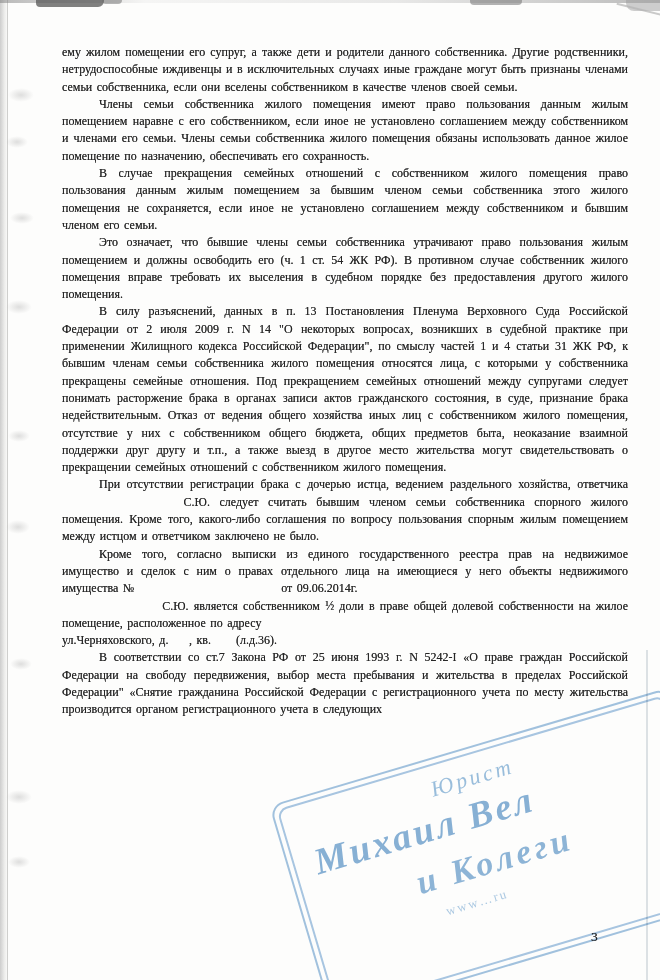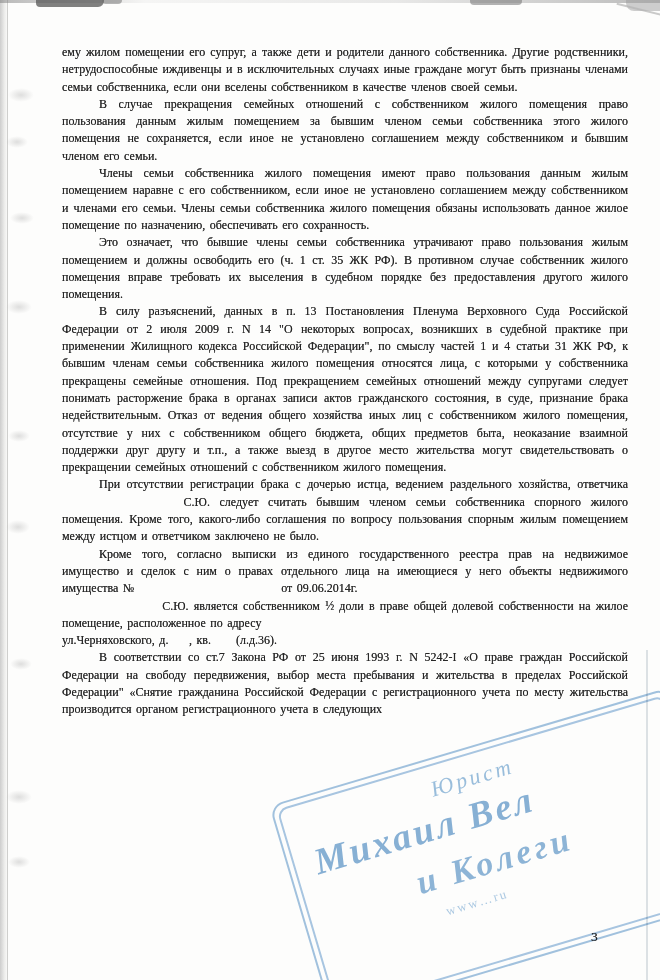--- a/index.html
+++ b/index.html
@@ -147,23 +147,23 @@
   <div class="blot blot-3"></div>
   <div class="blot blot-4"></div>
   <div class="blot blot-5"></div>
   <div class="blot blot-6"></div>
   <div class="blot blot-7"></div>
   <div class="blot blot-8"></div>
   <div class="blot blot-9"></div>
 
   <div class="text-block" id="paragraphs">
       <p class="para no-indent">ему жилом помещении его супруг, а также дети и родители данного собственника. Другие родственники, нетрудоспособные иждивенцы и в исключительных случаях иные граждане могут быть признаны членами семьи собственника, если они вселены собственником в качестве членов своей семьи.</p>
+      <p class="para">Члены семьи собственника жилого помещения имеют право пользования данным жилым помещением наравне с его собственником, если иное не установлено соглашением между собственником и членами его семьи. Члены семьи собственника жилого помещения обязаны использовать данное жилое помещение по назначению, обеспечивать его сохранность.</p>
       <p class="para">В случае прекращения семейных отношений с собственником жилого помещения право пользования данным жилым помещением за бывшим членом семьи собственника этого жилого помещения не сохраняется, если иное не установлено соглашением между собственником и бывшим членом его семьи.</p>
-      <p class="para">Члены семьи собственника жилого помещения имеют право пользования данным жилым помещением наравне с его собственником, если иное не установлено соглашением между собственником и членами его семьи. Члены семьи собственника жилого помещения обязаны использовать данное жилое помещение по назначению, обеспечивать его сохранность.</p>
-      <p class="para">Это означает, что бывшие члены семьи собственника утрачивают право пользования жилым помещением и должны освободить его (ч. 1 ст. 35 ЖК РФ). В противном случае собственник жилого помещения вправе требовать их выселения в судебном порядке без предоставления другого жилого помещения.</p>
+      <p class="para">Это означает, что бывшие члены семьи собственника утрачивают право пользования жилым помещением и должны освободить его (ч. 1 ст. 54 ЖК РФ). В противном случае собственник жилого помещения вправе требовать их выселения в судебном порядке без предоставления другого жилого помещения.</p>
       <p class="para">В силу разъяснений, данных в п. 13 Постановления Пленума Верховного Суда Российской Федерации от 2 июля 2009 г. N 14 "О некоторых вопросах, возникших в судебной практике при применении Жилищного кодекса Российской Федерации", по смыслу частей 1 и 4 статьи 31 ЖК РФ, к бывшим членам семьи собственника жилого помещения относятся лица, с которыми у собственника прекращены семейные отношения. Под прекращением семейных отношений между супругами следует понимать расторжение брака в органах записи актов гражданского состояния, в суде, признание брака недействительным. Отказ от ведения общего хозяйства иных лиц с собственником жилого помещения, отсутствие у них с собственником общего бюджета, общих предметов быта, неоказание взаимной поддержки друг другу и т.п., а также выезд в другое место жительства могут свидетельствовать о прекращении семейных отношений с собственником жилого помещения.</p>
       <p class="para">При отсутствии регистрации брака с дочерью истца, ведением раздельного хозяйства, ответчика <span class="gap" style="width: 112px;"></span> С.Ю. следует считать бывшим членом семьи собственника спорного жилого помещения. Кроме того, какого-либо соглашения по вопросу пользования спорным жилым помещением между истцом и ответчиком заключено не было.</p>
       <p class="para">Кроме того, согласно выписки из единого государственного реестра прав на недвижимое имущество и сделок с ним о правах отдельного лица на имеющиеся у него объекты недвижимого имущества № <span class="gap" style="width: 138px;"></span> от 09.06.2014г.<br><span class="gap" style="width: 95px;"></span> С.Ю. является собственником ½ доли в праве общей долевой собственности на жилое помещение, расположенное по адресу<br>ул.Черняховского, д. <span class="gap" style="width: 16px;"></span>, кв. <span class="gap" style="width: 16px;"></span> (л.д.36).</p>
       <p class="para">В соответствии со ст.7  Закона РФ от 25 июня 1993 г. N 5242-I «О праве граждан Российской Федерации на свободу передвижения, выбор места пребывания и жительства в пределах Российской Федерации" «Снятие гражданина Российской Федерации с регистрационного учета по месту жительства производится органом регистрационного учета в следующих</p>
     </div>
 
   <div class="stamp">
     <div class="wm-small">Юрист</div>
     <div class="wm-name">Михаил Вел</div>
     <div class="wm-bottom">и Колеги</div>

